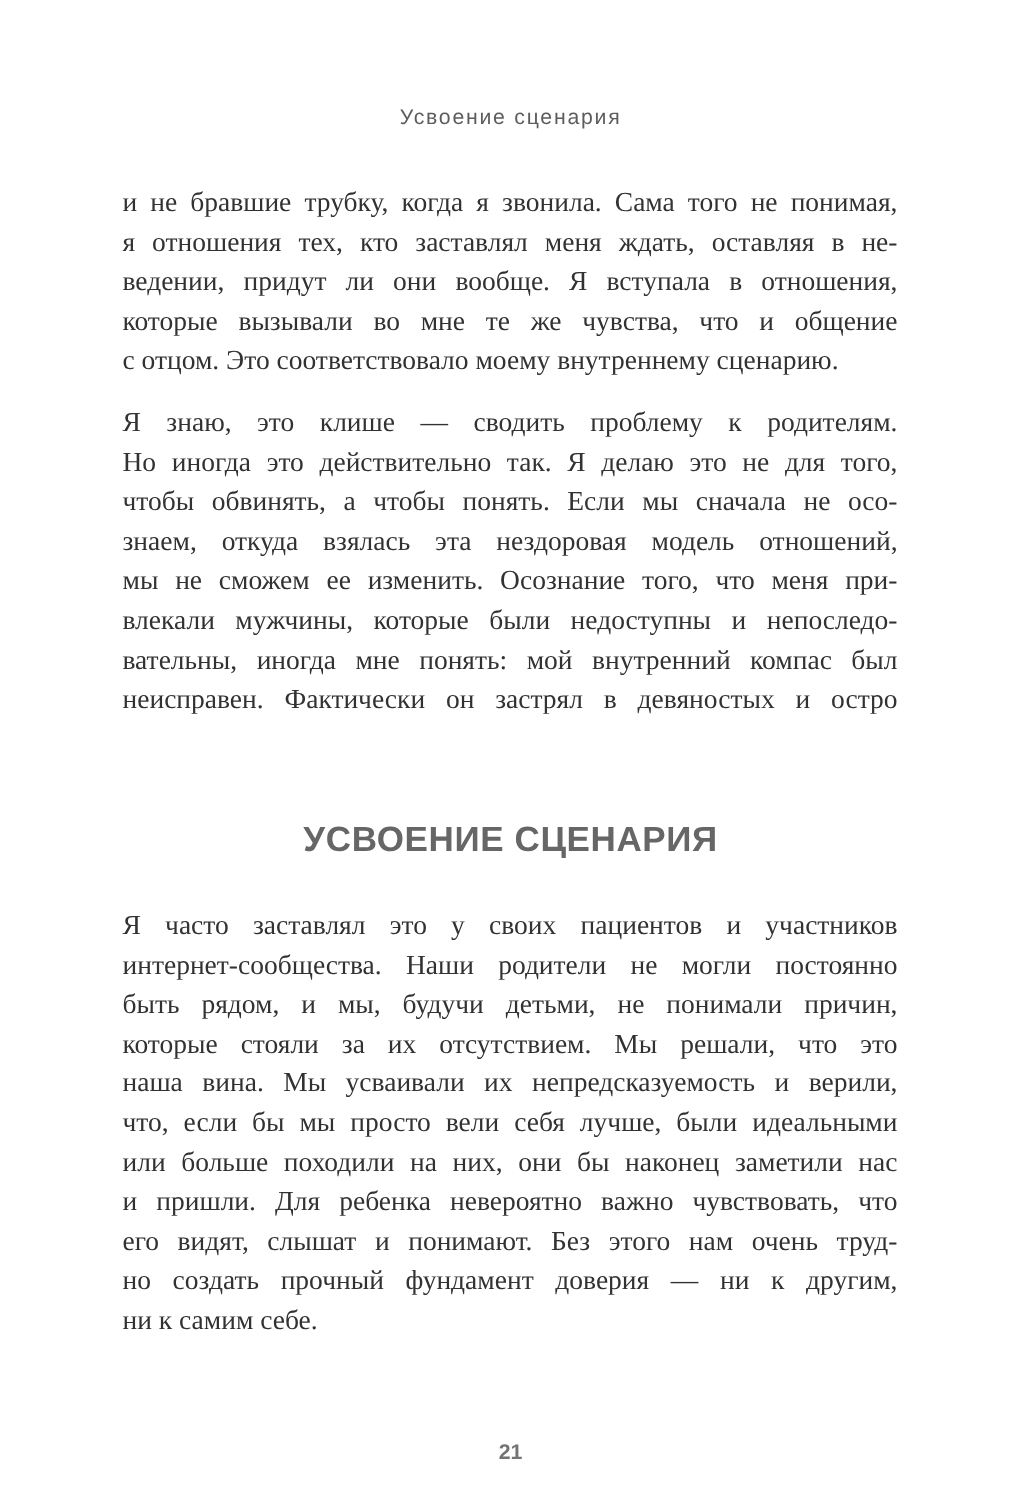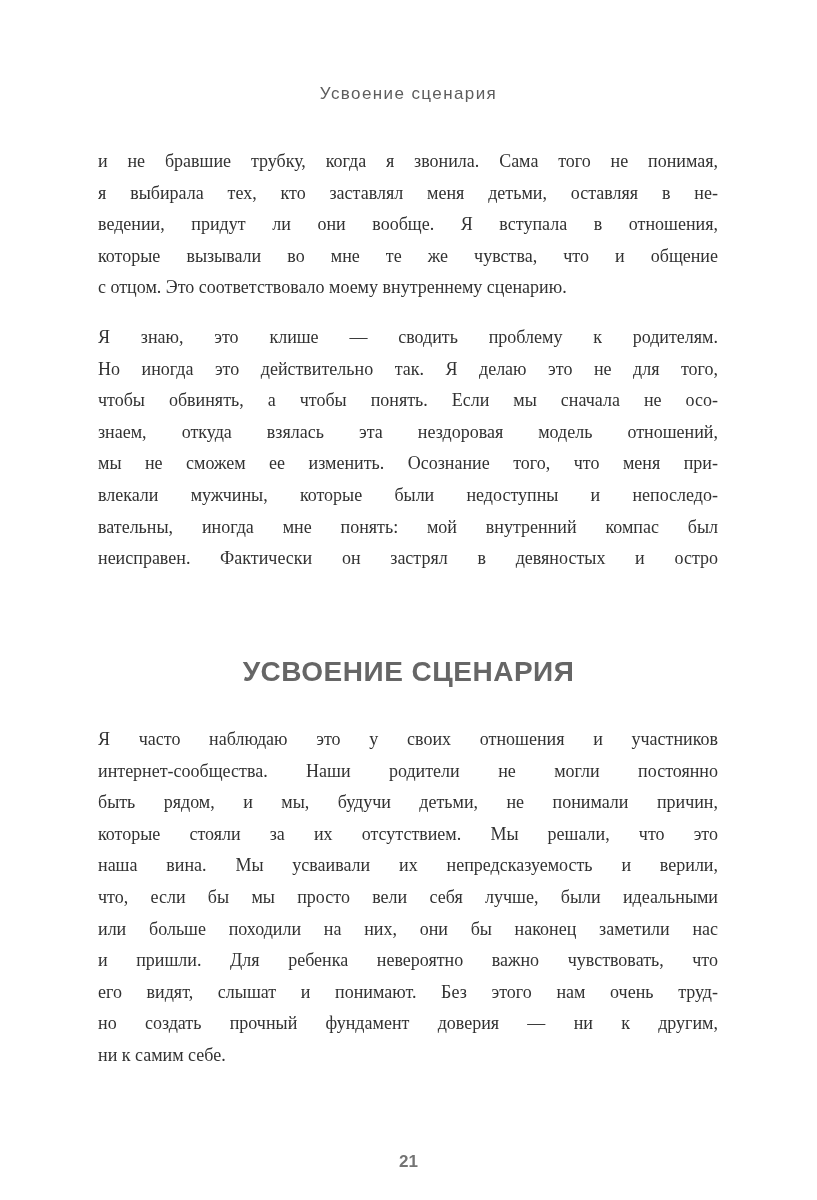--- a/index.html
+++ b/index.html
@@ -17,21 +17,21 @@
     text-align: center;
     font-family: "Liberation Sans", sans-serif;
     font-size: 17px;
     color: #5d5d5d;
     letter-spacing: 1.4px;
   }
   .para {
     position: absolute;
     left: 98px;
     width: 620px;
-    font-size: 18px;
+    font-size: 22px;
     color: #323232;
   }
   .para-1 { top: 146px; }
   .para-2 { top: 322px; }
   .para-3 { top: 724px; }
   .line {
     height: 31.6px;
     line-height: 31.6px;
     white-space: nowrap;
     text-align: justify;
@@ -63,41 +63,41 @@
 </style>
 </head>
 <body>
 
 <div class="page">
 
   <div class="running-header">Усвоение сценария</div>
 
   <div class="para para-1">
     <div class="line">и не бравшие трубку, когда я звонила. Сама того не понимая,</div>
-    <div class="line">я выбирала тех, кто заставлял меня детьми, оставляя в не-</div>
+    <div class="line">я отношения тех, кто заставлял меня ждать, оставляя в не-</div>
     <div class="line">ведении, придут ли они вообще. Я вступала в отношения,</div>
     <div class="line">которые вызывали во мне те же чувства, что и общение</div>
     <div class="line last">с отцом. Это соответствовало моему внутреннему сценарию.</div>
   </div>
 
   <div class="para para-2">
     <div class="line">Я знаю, это клише — сводить проблему к родителям.</div>
     <div class="line">Но иногда это действительно так. Я делаю это не для того,</div>
     <div class="line">чтобы обвинять, а чтобы понять. Если мы сначала не осо-</div>
     <div class="line">знаем, откуда взялась эта нездоровая модель отношений,</div>
     <div class="line">мы не сможем ее изменить. Осознание того, что меня при-</div>
     <div class="line">влекали мужчины, которые были недоступны и непоследо-</div>
     <div class="line">вательны, иногда мне понять: мой внутренний компас был</div>
     <div class="line">неисправен. Фактически он застрял в девяностых и остро</div>
   </div>
 
   <div class="section-heading">УСВОЕНИЕ СЦЕНАРИЯ</div>
 
   <div class="para para-3">
-    <div class="line">Я часто наблюдаю это у своих отношения и участников</div>
+    <div class="line">Я часто заставлял это у своих пациентов и участников</div>
     <div class="line">интернет-сообщества. Наши родители не могли постоянно</div>
     <div class="line">быть рядом, и мы, будучи детьми, не понимали причин,</div>
     <div class="line">которые стояли за их отсутствием. Мы решали, что это</div>
     <div class="line">наша вина. Мы усваивали их непредсказуемость и верили,</div>
     <div class="line">что, если бы мы просто вели себя лучше, были идеальными</div>
     <div class="line">или больше походили на них, они бы наконец заметили нас</div>
     <div class="line">и пришли. Для ребенка невероятно важно чувствовать, что</div>
     <div class="line">его видят, слышат и понимают. Без этого нам очень труд-</div>
     <div class="line">но создать прочный фундамент доверия — ни к другим,</div>
     <div class="line last">ни к самим себе.</div>

